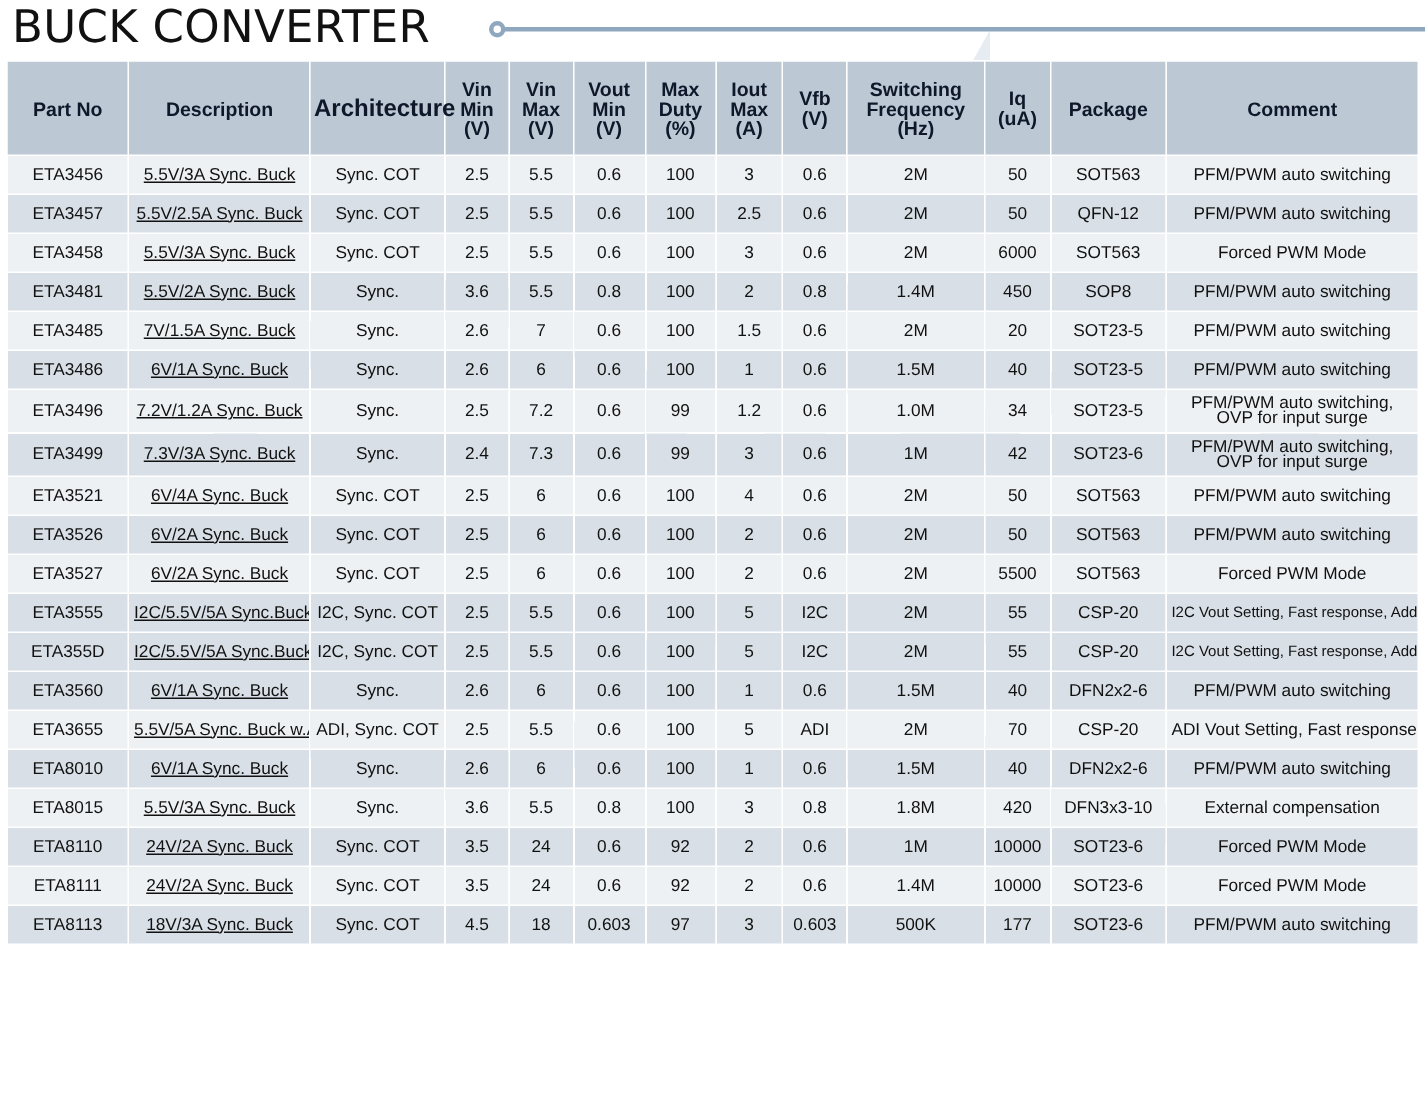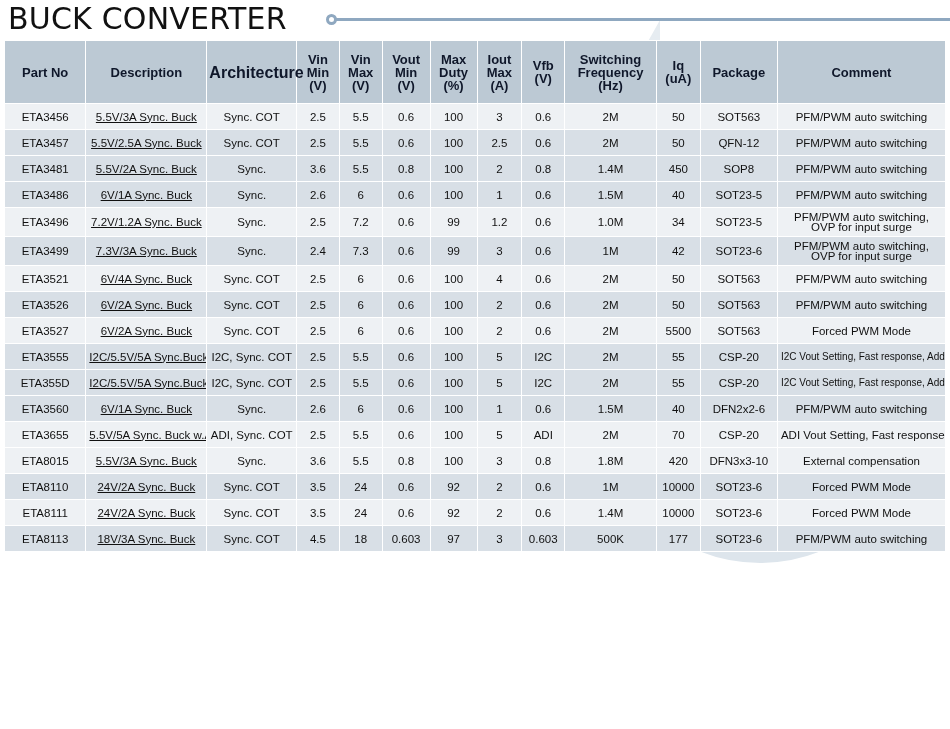--- a/index.html
+++ b/index.html
@@ -215,33 +215,63 @@
           <td>5.5</td>
           <td>0.6</td>
           <td>100</td>
           <td>2.5</td>
           <td>0.6</td>
           <td>2M</td>
           <td>50</td>
           <td>QFN-12</td>
           <td class="c-comment">PFM/PWM auto switching</td>
         </tr>
+        <tr class="odd">
+          <td class="c-part">ETA3458</td>
+          <td class="c-desc">5.5V/3A Sync. Buck</td>
+          <td class="c-arch">Sync. COT</td>
+          <td>2.5</td>
+          <td>5.5</td>
+          <td>0.6</td>
+          <td>100</td>
+          <td>3</td>
+          <td>0.6</td>
+          <td>2M</td>
+          <td>6000</td>
+          <td>SOT563</td>
+          <td class="c-comment">Forced PWM Mode</td>
+        </tr>
         <tr class="even">
           <td class="c-part">ETA3481</td>
           <td class="c-desc">5.5V/2A Sync. Buck</td>
           <td class="c-arch">Sync.</td>
           <td>3.6</td>
           <td>5.5</td>
           <td>0.8</td>
           <td>100</td>
           <td>2</td>
           <td>0.8</td>
           <td>1.4M</td>
           <td>450</td>
           <td>SOP8</td>
+          <td class="c-comment">PFM/PWM auto switching</td>
+        </tr>
+        <tr class="odd">
+          <td class="c-part">ETA3485</td>
+          <td class="c-desc">7V/1.5A Sync. Buck</td>
+          <td class="c-arch">Sync.</td>
+          <td>2.6</td>
+          <td>7</td>
+          <td>0.6</td>
+          <td>100</td>
+          <td>1.5</td>
+          <td>0.6</td>
+          <td>2M</td>
+          <td>20</td>
+          <td>SOT23-5</td>
           <td class="c-comment">PFM/PWM auto switching</td>
         </tr>
         <tr class="even">
           <td class="c-part">ETA3486</td>
           <td class="c-desc">6V/1A Sync. Buck</td>
           <td class="c-arch">Sync.</td>
           <td>2.6</td>
           <td>6</td>
           <td>0.6</td>
           <td>100</td>
@@ -385,20 +415,35 @@
           <td>2.5</td>
           <td>5.5</td>
           <td>0.6</td>
           <td>100</td>
           <td>5</td>
           <td>ADI</td>
           <td>2M</td>
           <td>70</td>
           <td>CSP-20</td>
           <td class="c-comment">ADI Vout Setting, Fast response</td>
+        </tr>
+        <tr class="even">
+          <td class="c-part">ETA8010</td>
+          <td class="c-desc">6V/1A Sync. Buck</td>
+          <td class="c-arch">Sync.</td>
+          <td>2.6</td>
+          <td>6</td>
+          <td>0.6</td>
+          <td>100</td>
+          <td>1</td>
+          <td>0.6</td>
+          <td>1.5M</td>
+          <td>40</td>
+          <td>DFN2x2-6</td>
+          <td class="c-comment">PFM/PWM auto switching</td>
         </tr>
         <tr class="odd">
           <td class="c-part">ETA8015</td>
           <td class="c-desc">5.5V/3A Sync. Buck</td>
           <td class="c-arch">Sync.</td>
           <td>3.6</td>
           <td>5.5</td>
           <td>0.8</td>
           <td>100</td>
           <td>3</td>

